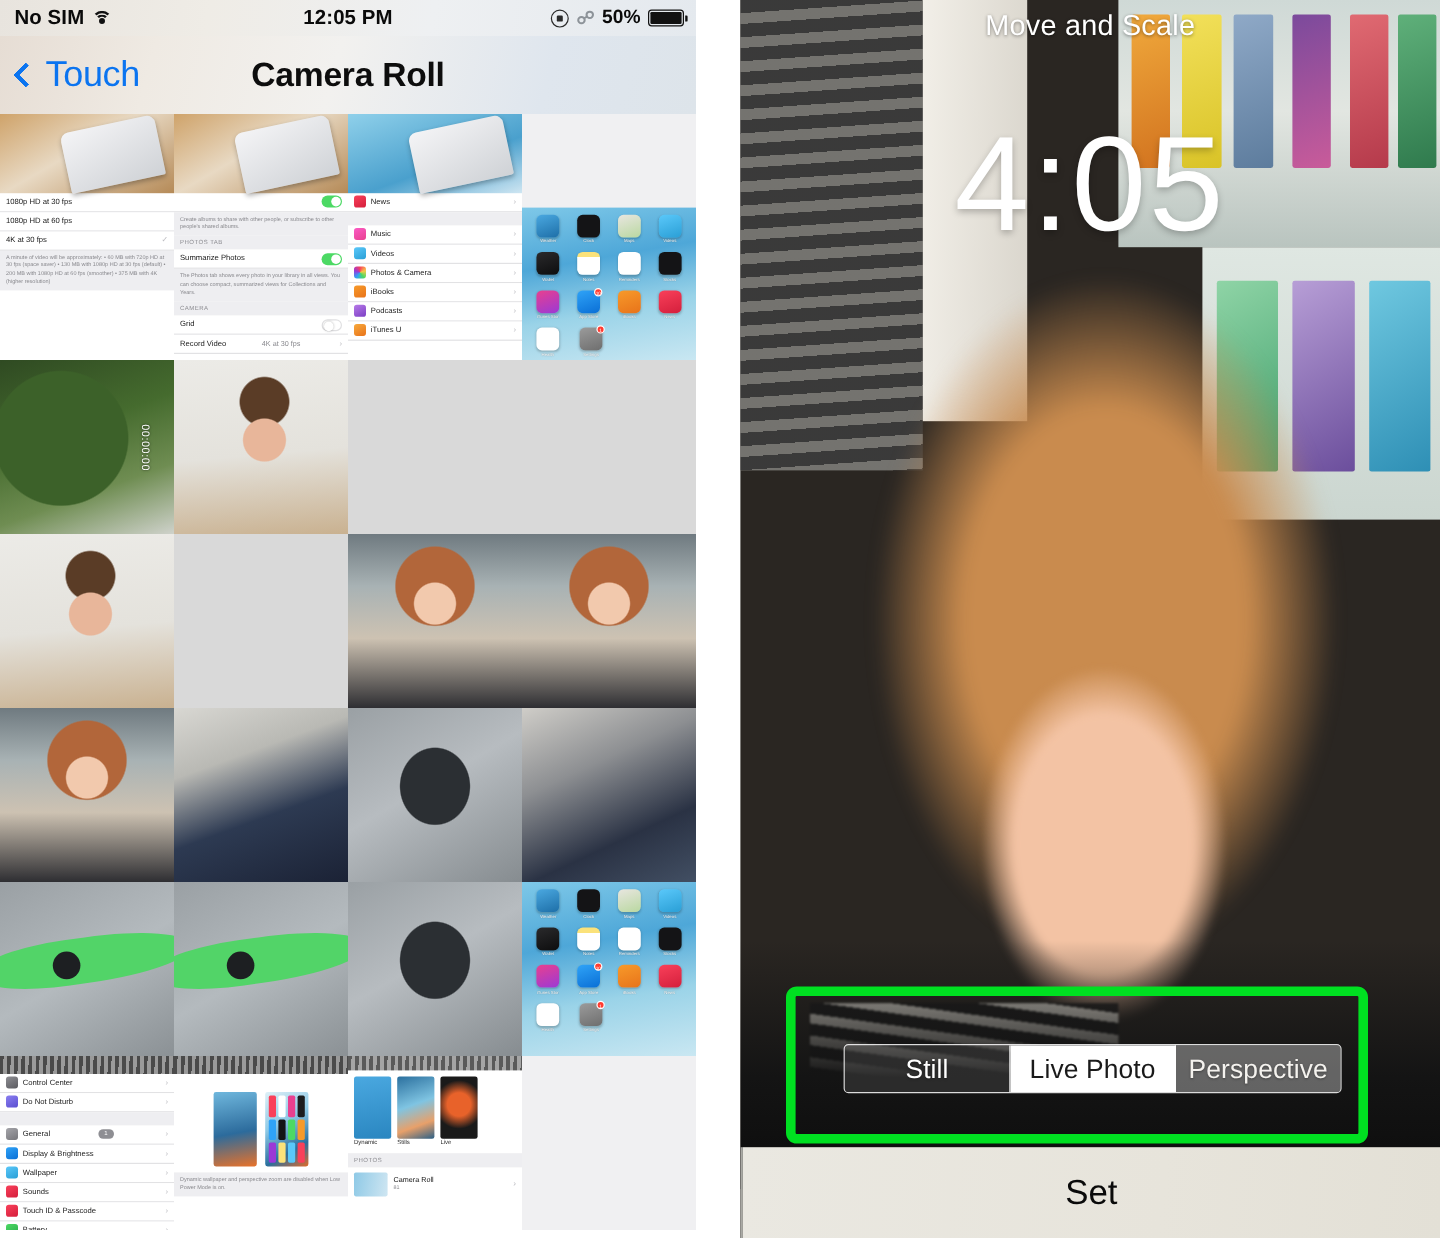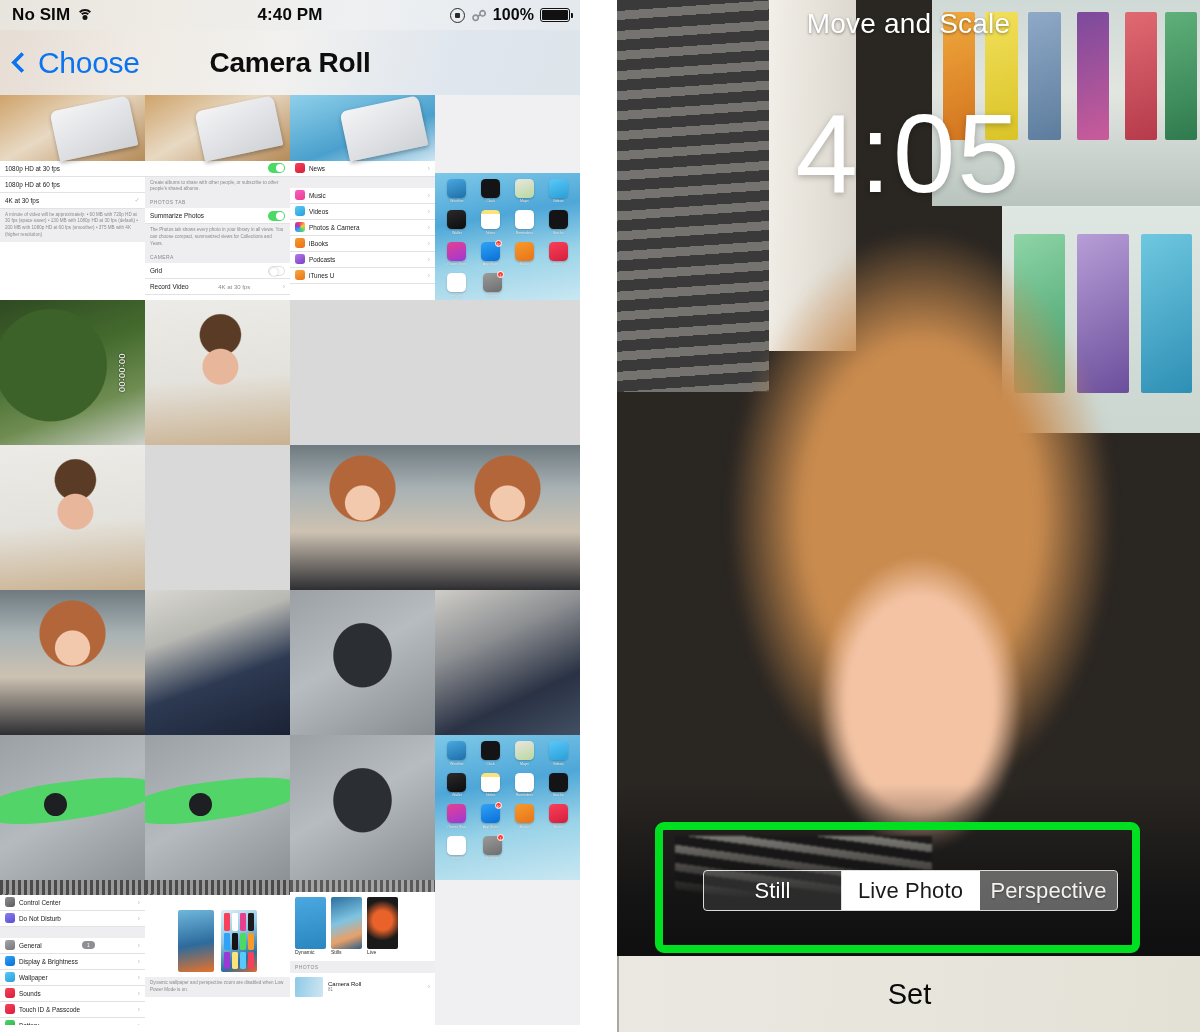--- a/index.html
+++ b/index.html
@@ -182,21 +182,21 @@
     background:radial-gradient(ellipse 50% 50% at 50% 45%, #f3c3a4 0 58%, rgba(243,195,164,0) 80%);
     filter:blur(3px); }
   
   .sweater{ position:absolute; left:0; bottom:4%; width:100%; height:20%;
     background:linear-gradient(180deg, rgba(20,20,20,0) 0%, #141414 55%, #0c0c0c 100%); }
   .sweater2{ position:absolute; left:10%; bottom:5%; width:44%; height:14%;
     background:repeating-linear-gradient(8deg,#f0ece2 0 8px,#1b1b1b 8px 18px); opacity:.85; filter:blur(1px);}
 
   .move-scale{
     position:absolute; top:8px; left:0; right:0; text-align:center;
-    color:#ffffff; font-size:28px; letter-spacing:.2px;
+    color:#ffffff; font-size:24px; letter-spacing:.2px;
     text-shadow:0 1px 3px rgba(0,0,0,.45);
   }
   .lock-clock{
     position:absolute; top:98px; left:0; right:0; text-align:center;
     color:#ffffff; font-size:112px; font-weight:300; line-height:1;
     letter-spacing:2px; text-shadow:0 2px 6px rgba(0,0,0,.25);
     font-family:"Liberation Sans", sans-serif;
   }
   .lock-date{
     position:absolute; top:240px; left:0; right:0; text-align:center;
@@ -246,35 +246,35 @@
 
     <div class="status-bar">
       <div class="sb-left">
         <span>No SIM</span>
         <span class="wifi-ico">
             <i></i>
             <i></i>
             <i></i>
           </span>
       </div>
-      <div class="sb-center">4:40 PM</div>
+      <div class="sb-center">12:05 PM</div>
       <div class="sb-right">
         <span class="rot-ico"></span>
         <span class="bt-ico">☍</span>
-        <span class="batt-pct">100%</span>
+        <span class="batt-pct">50%</span>
         <span class="batt">
             <span></span>
           </span>
       </div>
     </div>
 
     <div class="nav-bar">
       <div class="nav-back">
         <span class="chev-left"></span>
-        <span class="nav-back-label">Choose</span>
+        <span class="nav-back-label">Touch</span>
       </div>
       <div class="nav-title">Camera Roll</div>
     </div>
 
     <div class="grid">
 
       <div class="grid-row">
 
         <div class="cell h205">
           <div class="th sset">

